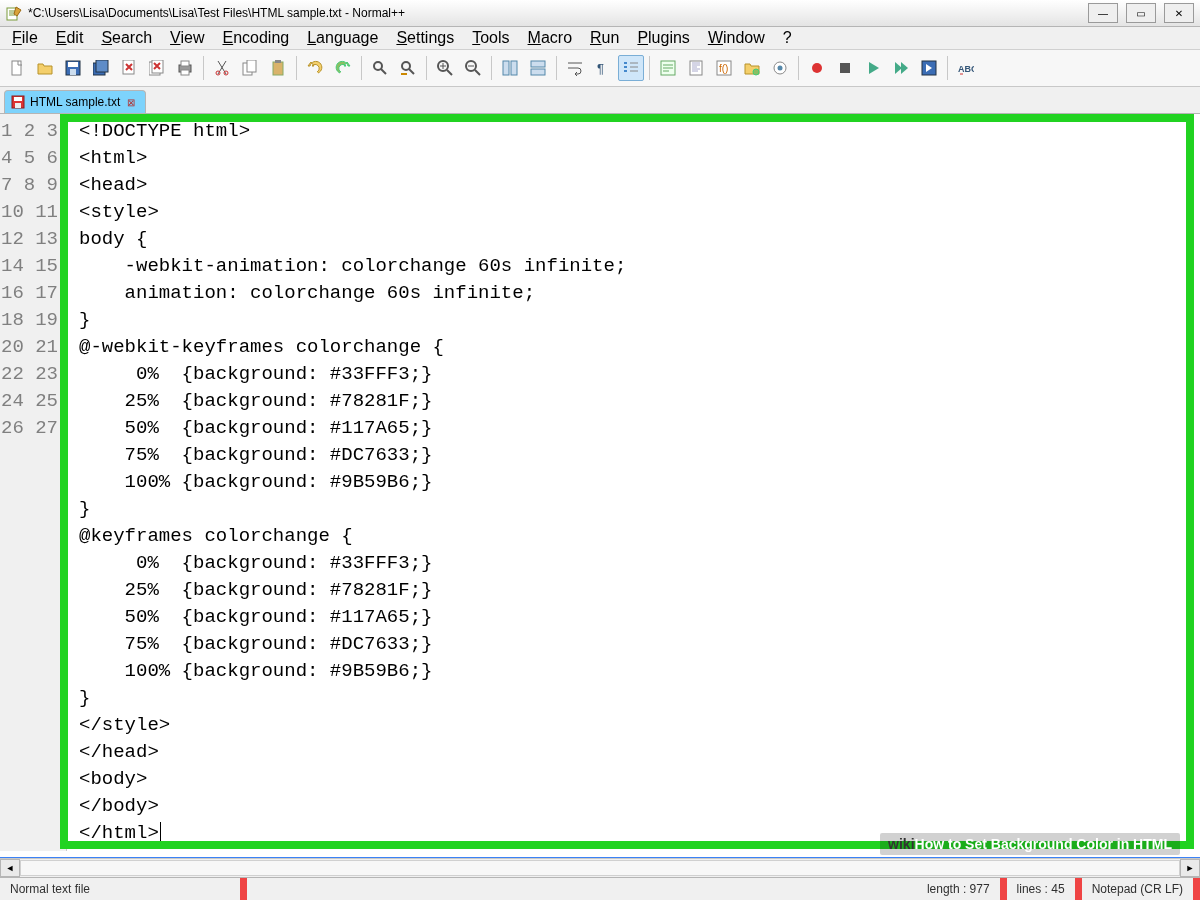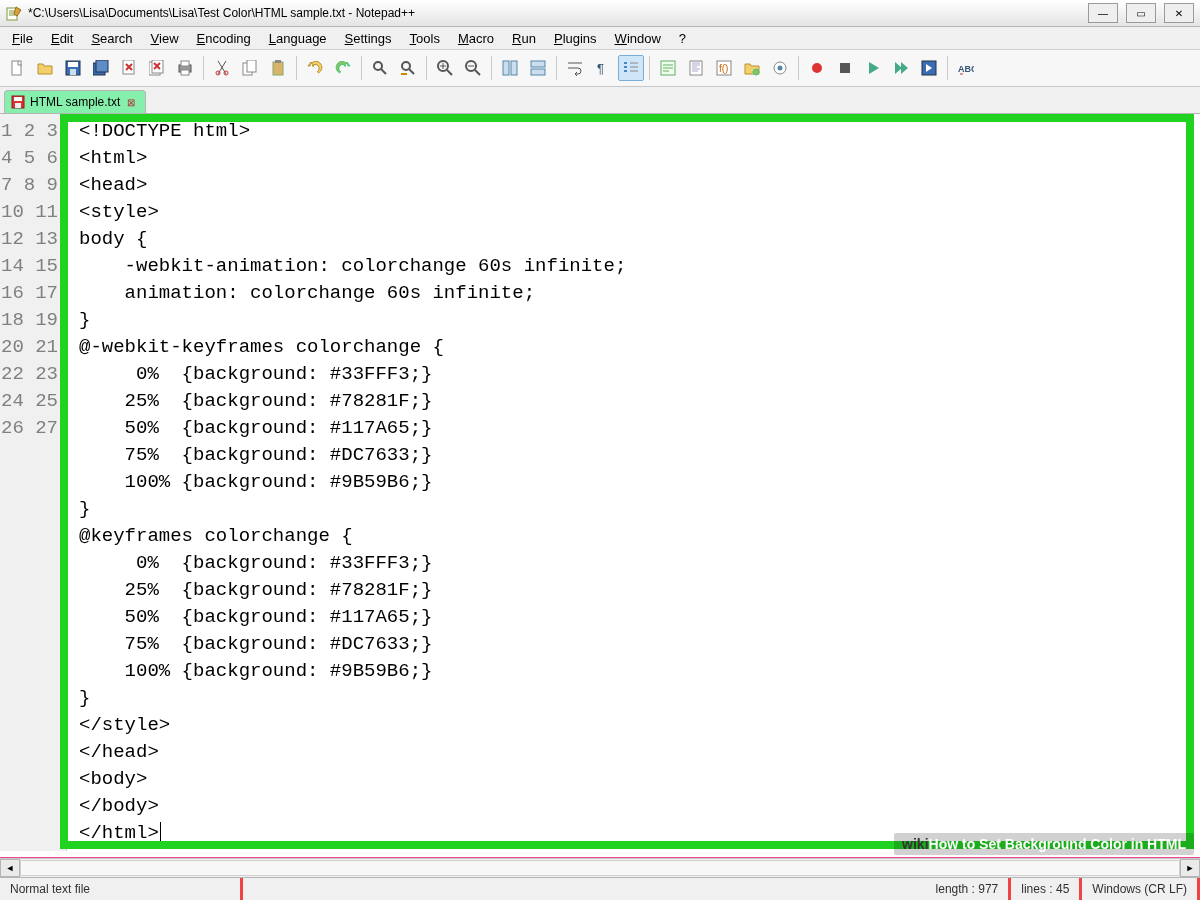--- a/index.html
+++ b/index.html
@@ -3,68 +3,68 @@
 <meta charset="utf-8">
 <style>
   html,body{margin:0;padding:0;height:100%;font-family:"Segoe UI",Tahoma,Arial,sans-serif;font-size:13px;background:#f0f0f0;color:#000;overflow:hidden}
   .window{display:flex;flex-direction:column;height:900px;width:1200px;box-sizing:border-box;background:#f0f0f0}
   
   .titlebar{height:26px;background:linear-gradient(to bottom,#ffffff,#e4e4e4);border-bottom:1px solid #b5b5b5;display:flex;align-items:center;padding:0 6px;gap:6px;font-size:12px}
   .titlebar .icon{width:16px;height:16px;display:inline-flex;align-items:center;justify-content:center}
   .titlebar .title-text{flex:1;white-space:nowrap;overflow:hidden}
   .win-btn{width:28px;height:18px;border:1px solid #9a9a9a;background:#efefef;display:inline-flex;align-items:center;justify-content:center;font-size:10px;margin-left:2px}
   
-  .menubar{height:22px;background:#f0f0f0;border-bottom:1px solid #d0d0d0;display:flex;align-items:center;padding:0 4px;gap:2px;font-size:13px}
+  .menubar{height:22px;background:#f0f0f0;border-bottom:1px solid #d0d0d0;display:flex;align-items:center;padding:0 4px;gap:2px;font-size:16px}
   .menuitem{padding:2px 8px;cursor:default}
   .menuitem u{text-decoration:underline}
   
   .toolbar{height:36px;background:#f7f7f7;border-bottom:1px solid #c8c8c8;display:flex;align-items:center;padding:0 4px;gap:2px}
   .tbtn{width:24px;height:24px;border:1px solid transparent;display:inline-flex;align-items:center;justify-content:center;border-radius:2px}
   .tbtn.active{border-color:#7aaed6;background:#cfe6f9}
   .tsep{width:1px;height:24px;background:#c8c8c8;margin:0 3px}
   .tbtn svg{width:16px;height:16px}
   
   .tabstrip{height:26px;background:#f0f0f0;display:flex;align-items:flex-end;padding:0 4px;border-bottom:1px solid #b5b5b5}
-  .tab{display:flex;align-items:center;height:22px;padding:0 8px 0 6px;background:#86efac;border:1px solid #b5b5b5;border-bottom:none;border-top-left-radius:4px;border-top-right-radius:4px;font-size:12px;gap:5px;cursor:default}
+  .tab{display:flex;align-items:center;height:22px;padding:0 8px 0 6px;background:#7dd3fc;border:1px solid #b5b5b5;border-bottom:none;border-top-left-radius:4px;border-top-right-radius:4px;font-size:12px;gap:5px;cursor:default}
   .tab .tab-icon{width:14px;height:14px;display:inline-flex}
   .tab .close{width:12px;height:12px;display:inline-flex;align-items:center;justify-content:center;font-size:10px;color:#b03030}
   
-  .editframe{flex:1;position:relative;background:#ec4899}
+  .editframe{flex:1;position:relative;background:#3b82f6}
   .greenbox{position:absolute;left:60px;right:6px;top:0;bottom:28px;border:8px solid #21d321;box-sizing:border-box;pointer-events:none}
   .editor{position:absolute;left:0;right:0;top:0;bottom:20px;overflow:hidden;background:#fff}
   .code{display:flex;font-family:"Courier New",monospace;font-size:19px;line-height:27px;color:#000}
   .gutter{width:58px;text-align:right;color:#808080;background:#f0f0f0;border-right:1px solid #c8c8c8;padding:4px 8px 4px 0;user-select:none}
   .codetext{white-space:pre;padding:4px 0 4px 12px;flex:1}
   .codetext .cursor{display:inline-block;width:1px;height:22px;background:#000;vertical-align:text-bottom;margin-left:1px}
   
   .hscroll{position:absolute;left:0;right:0;bottom:0;height:18px;border-top:1px solid #c8c8c8;background:#f0f0f0;display:flex;align-items:center;font-size:11px}
   .hscroll .sbtn{width:18px;height:16px;border:1px solid #b5b5b5;background:#eaeaea;display:inline-flex;align-items:center;justify-content:center;font-size:9px}
   .hscroll .track{flex:1;height:14px;border:1px solid #d0d0d0;background:#f7f7f7}
   
   .statusbar{height:22px;background:#f0f0f0;border-top:1px solid #b5b5b5;display:flex;align-items:center;font-size:12px;color:#303030}
-  .statusbar .cell{padding:0 10px;height:100%;display:flex;align-items:center;border-right:3px solid #ef4444}
+  .statusbar .cell{padding:0 10px;height:100%;display:flex;align-items:center;border-right:7px solid #ef4444}
   .statusbar .filler{flex:1}
   
-  .wm{position:absolute;right:6px;bottom:22px;color:#fff;font-weight:bold;font-size:14px;background:rgba(0,0,0,.18);padding:3px 8px;border-radius:2px;pointer-events:none}
+  .wm{position:absolute;right:20px;bottom:22px;color:#fff;font-weight:bold;font-size:14px;background:rgba(0,0,0,.18);padding:3px 8px;border-radius:2px;pointer-events:none}
   .wm .wiki{color:#333}
 </style>
 </head>
 <body>
 
 <div class="window">
 
   <div class="titlebar">
     <span class="icon">
       <svg viewBox="0 0 16 16">
           <rect x="1" y="3" width="10" height="12" fill="#fff" stroke="#7a9b3a"></rect>
           <path d="M3 6h6M3 8h6M3 10h6" stroke="#7a9b3a"></path>
           <path d="M10 2l5 3-4 6-3-2z" fill="#d9a33a" stroke="#9c6b16"></path>
         </svg>
     </span>
-    <span class="title-text">*C:\Users\Lisa\Documents\Lisa\Test Color\HTML sample.txt - Notepad++</span>
+    <span class="title-text">*C:\Users\Lisa\Documents\Lisa\Test Files\HTML sample.txt - Normal++</span>
     <span class="win-btn">—</span>
     <span class="win-btn">▭</span>
     <span class="win-btn">✕</span>
   </div>
 
   <div class="menubar" id="menubar">
       <span class="menuitem"><u>F</u>ile</span>
       <span class="menuitem"><u>E</u>dit</span>
       <span class="menuitem"><u>S</u>earch</span>
       <span class="menuitem"><u>V</u>iew</span>
@@ -366,15 +366,15 @@
     <div class="wm">
       <span class="wiki">wiki</span><span>How to Set Background Color in HTML</span>
     </div>
   </div>
 
   <div class="statusbar">
     <div class="cell" style="min-width:220px">Normal text file</div>
     <div class="filler"></div>
     <div class="cell">length : 977</div>
     <div class="cell">lines : 45</div>
-    <div class="cell">Windows (CR LF)</div>
+    <div class="cell">Notepad (CR LF)</div>
   </div>
 </div>
 
 </body></html>

